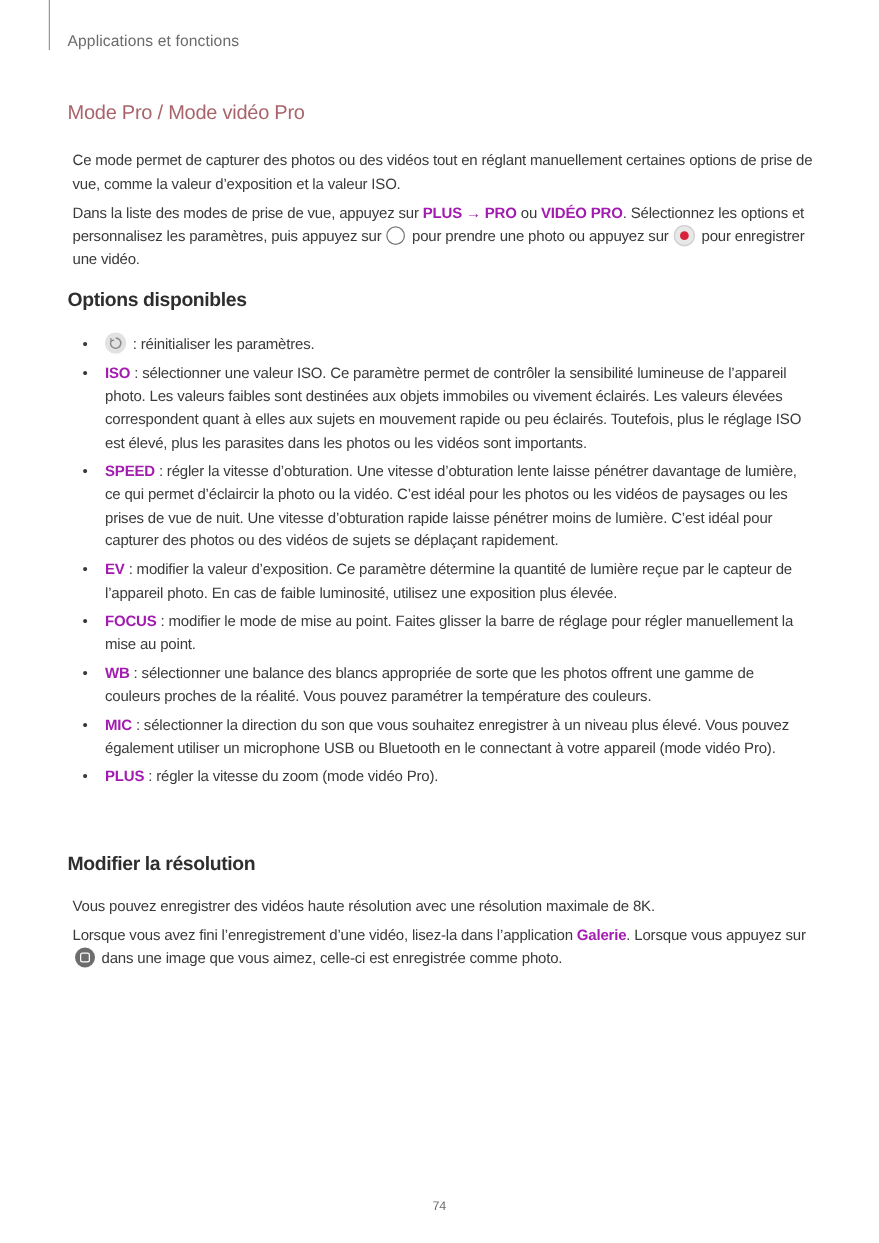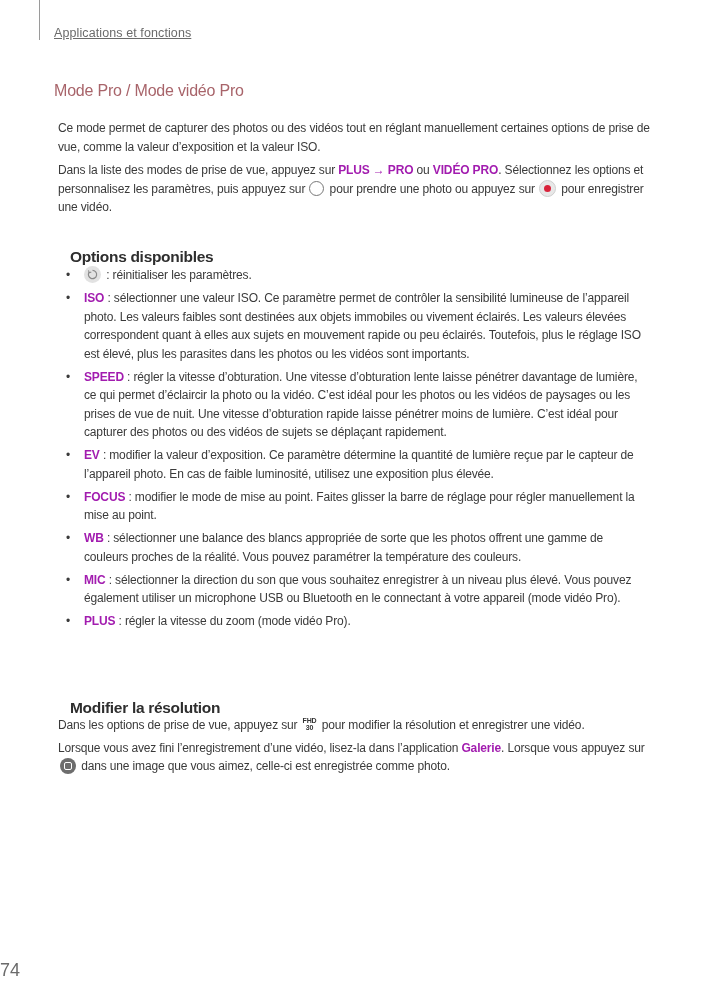--- a/index.html
+++ b/index.html
@@ -6,32 +6,31 @@
     body {
       width: 703px; height: 994px; position: relative; overflow: hidden;
       font-family: "Liberation Sans", sans-serif; color: #3a3a3a;
     }
     .margin-rule {
       position: absolute; left: 39px; top: 0; width: 1px; height: 40px; background: #9a9a9a;
     }
     .running-header {
       position: absolute; left: 54px; top: 26px; font-size: 12.5px; color: #6b6b6b;
       letter-spacing: 0.1px;
-      text-decoration: underline;
     }
     .content { position: absolute; left: 54px; top: 0; width: 600px; }
     h1 {
       position: absolute; top: 82px; left: 0; margin: 0;
       font-size: 16px; font-weight: normal; color: #a8646a; letter-spacing: -0.2px;
       white-space: nowrap;
     }
     p, li { font-size: 12px; line-height: 18.5px; margin: 4px; letter-spacing: -0.15px; }
     .block { position: absolute; left: 0; width: 600px; }
     h2 {
-      margin: 16px; font-size: 15.5px; font-weight: bold; color: #2e2e2e; letter-spacing: -0.3px;
+      margin: 0; font-size: 15.5px; font-weight: bold; color: #2e2e2e; letter-spacing: -0.3px;
       position: absolute; left: 0;
     }
     b { font-weight: bold; color: #a21caf; }
     ul { list-style: none; margin: 0; padding: 0; }
     ul li { position: relative; padding-left: 26px; margin-bottom: 4.5px; }
     ul li .bullet { position: absolute; left: 8px; top: 0; }
     .ic { display: inline-block; vertical-align: middle; position: relative; top: -1px; }
     .shutter {
       width: 15px; height: 15px; border: 1.3px solid #777; border-radius: 50%; box-sizing: border-box;
       margin: 0 2px 0 1px;
@@ -52,22 +51,22 @@
       font-size: 7px; font-weight: bold; color: #333; margin: 0 2px; top: -2px;
     }
     .capture {
       width: 16px; height: 16px; border-radius: 50%; background: #6d6d6d;
       display: inline-flex; align-items: center; justify-content: center; margin: 0 2px;
     }
     .capture::after {
       content: ""; width: 6px; height: 6px; border: 1.5px solid #fff; border-radius: 2px;
     }
     .page-number {
-      position: absolute; left: 0; width: 703px; top: 960px; 
-      font-size: 18px; color: #6b6b6b;
+      position: absolute; left: 0; width: 703px; top: 960px; text-align: center;
+      font-size: 10px; color: #6b6b6b;
     }
   </style>
 </head>
 <body>
 
 <div class="margin-rule"></div>
 <div class="running-header">Applications et fonctions</div>
 
 <div class="content">
   <h1>Mode Pro / Mode vidéo Pro</h1>
@@ -95,21 +94,18 @@
       <li><span class="bullet">•</span><b>FOCUS</b><span> : modifier le mode de mise au point. Faites glisser la barre de réglage pour régler manuellement la mise au point.</span></li>
       <li><span class="bullet">•</span><b>WB</b><span> : sélectionner une balance des blancs appropriée de sorte que les photos offrent une gamme de couleurs proches de la réalité. Vous pouvez paramétrer la température des couleurs.</span></li>
       <li><span class="bullet">•</span><b>MIC</b><span> : sélectionner la direction du son que vous souhaitez enregistrer à un niveau plus élevé. Vous pouvez également utiliser un microphone USB ou Bluetooth en le connectant à votre appareil (mode vidéo Pro).</span></li>
       <li><span class="bullet">•</span><b>PLUS</b><span> : régler la vitesse du zoom (mode vidéo Pro).</span></li>
     </ul>
   </div>
 
   <h2 style="top:683px;">Modifier la résolution</h2>
 
   <div class="block" style="top:712px;">
-    <p style="margin-top:4px;"><span>Dans les options de prise de vue, appuyez sur </span><span class="ic fhd">
-          <span>FHD</span>
-          <span>30</span>
-        </span><span> pour modifier la résolution et enregistrer une vidéo.</span></p>
+    <p>Vous pouvez enregistrer des vidéos haute résolution avec une résolution maximale de 8K.</p>
     <p style="margin-top:4px;"><span>Lorsque vous avez fini l’enregistrement d’une vidéo, lisez-la dans l’application </span><b>Galerie</b><span>. Lorsque vous appuyez sur </span><span class="ic capture"></span><span> dans une image que vous aimez, celle-ci est enregistrée comme photo.</span></p>
   </div>
 </div>
 
 <div class="page-number">74</div>
 
 </body></html>

